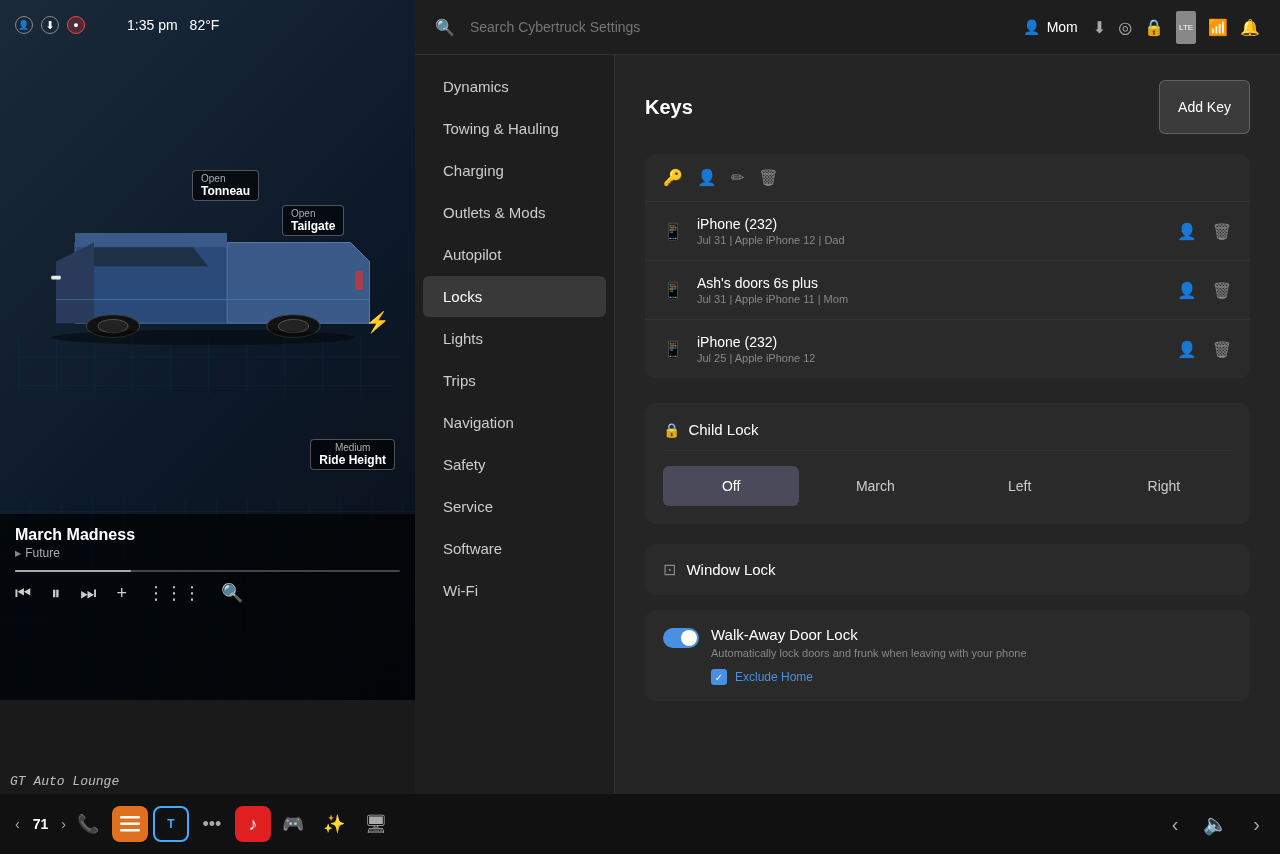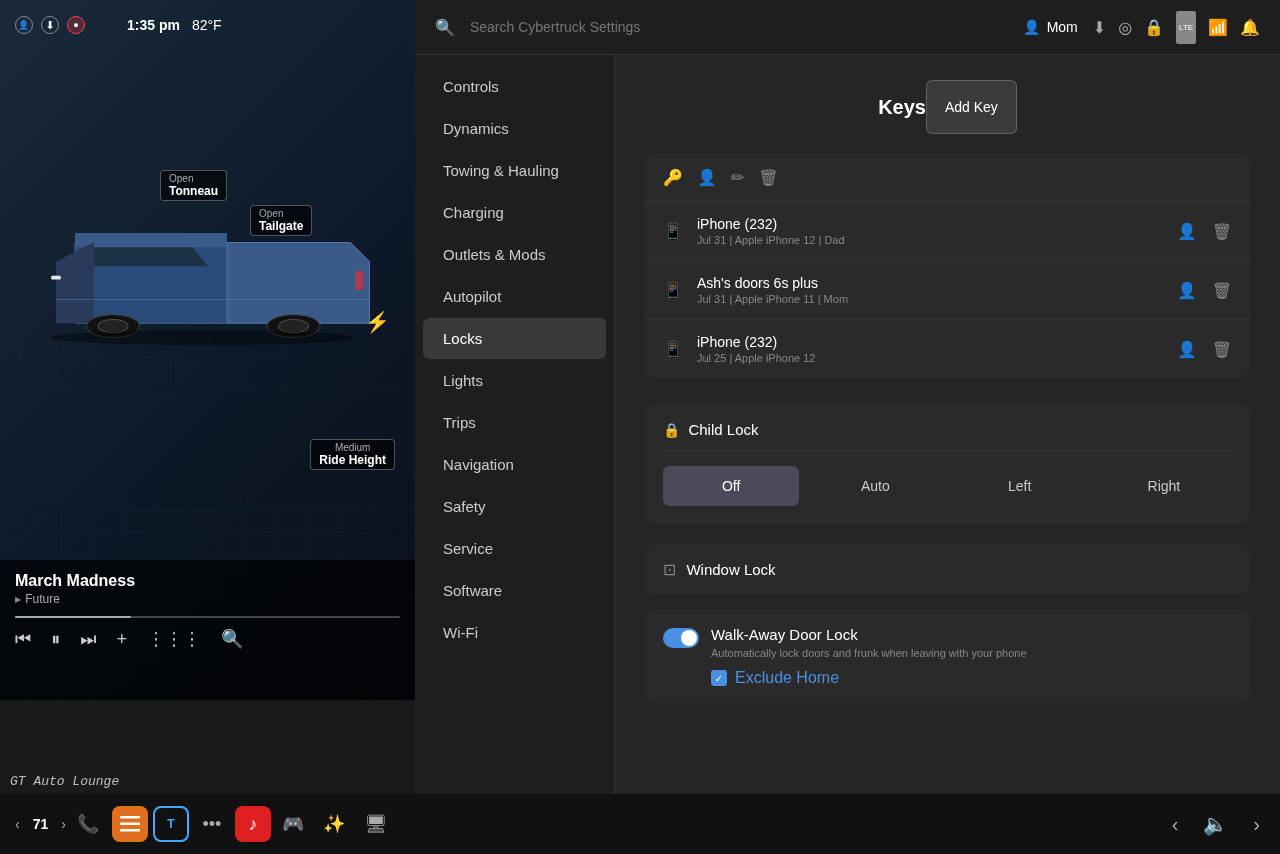--- a/index.html
+++ b/index.html
@@ -64,20 +64,21 @@
     }
 
     .car-label {
       position: absolute;
       background: rgba(0,0,0,0.6);
       border: 1px solid rgba(255,255,255,0.3);
       border-radius: 4px;
       padding: 2px 8px;
       font-size: 11px;
       color: #fff;
+      margin-left: 32px;
     }
 
     .car-label.tonneau {
       top: 100px;
       left: 175px;
     }
 
     .car-label.tailgate {
       top: 130px;
       left: 255px;
@@ -135,36 +136,36 @@
       align-items: center;
       justify-content: center;
       font-size: 9px;
     }
 
     .status-icon.red { border-color: #e44; background: rgba(220,50,50,0.3); }
 
     .time-display {
       color: #fff;
       font-size: 14px;
-      font-weight: 700;
+      font-weight: 400;
       margin-left: 30px;
     }
 
     .temp-display {
       color: #fff;
       font-size: 14px;
     }
 
     
     .music-player {
       position: absolute;
       bottom: 0;
       left: 0;
       width: 415px;
-      height: 140px;
+      height: 186px;
       background: rgba(0,0,0,0.7);
       padding: 12px 15px;
     }
 
     .music-title {
       font-size: 16px;
       font-weight: 600;
       color: #fff;
     }
 
@@ -378,21 +379,21 @@
       flex: 1;
       overflow-y: auto;
       padding: 25px 30px;
       background: #252525;
     }
 
     
     .section-header {
       display: flex;
       align-items: center;
-      justify-content: center;
+      justify-content: space-between;
       margin-bottom: 20px;
     }
 
     .section-title {
       font-size: 20px;
       font-weight: 600;
       color: #fff;
     }
 
     .add-key-btn {
@@ -595,21 +596,21 @@
       border-radius: 3px;
       display: flex;
       align-items: center;
       justify-content: center;
       font-size: 10px;
       color: #fff;
       flex-shrink: 0;
     }
 
     .exclude-label {
-      font-size: 16px;
+      font-size: 12px;
       color: #4a90e2;
     }
 
     
     .right-taskbar {
       position: absolute;
       bottom: 0;
       left: 415px;
       right: 0;
       height: 60px;
@@ -757,21 +758,20 @@
         <span class="lte-badge">LTE</span>
         <span>📶</span>
         <span>🔔</span>
       </div>
     </div>
   </div>
 
   <div class="settings-content">
 
     <div class="settings-sidebar">
-      <div class="sidebar-item">Controls</div>
       <div class="sidebar-item">Dynamics</div>
       <div class="sidebar-item">Towing &amp; Hauling</div>
       <div class="sidebar-item">Charging</div>
       <div class="sidebar-item">Outlets &amp; Mods</div>
       <div class="sidebar-item">Autopilot</div>
       <div class="sidebar-item active">Locks</div>
       <div class="sidebar-item">Lights</div>
       <div class="sidebar-item">Trips</div>
       <div class="sidebar-item">Navigation</div>
       <div class="sidebar-item">Safety</div>
@@ -835,21 +835,21 @@
         </div>
       </div>
 
       <div class="child-lock-section">
         <div class="child-lock-header">
           <span class="lock-icon-small">🔒</span>
           <span>Child Lock</span>
         </div>
         <div class="child-lock-options">
           <button class="lock-option active">Off</button>
-          <button class="lock-option">Auto</button>
+          <button class="lock-option">March</button>
           <button class="lock-option">Left</button>
           <button class="lock-option">Right</button>
         </div>
       </div>
 
       <div class="window-lock-section">
         <div class="window-lock-row">
           <span class="window-icon">⊡</span>
           <span class="window-lock-label">Window Lock</span>
         </div>

